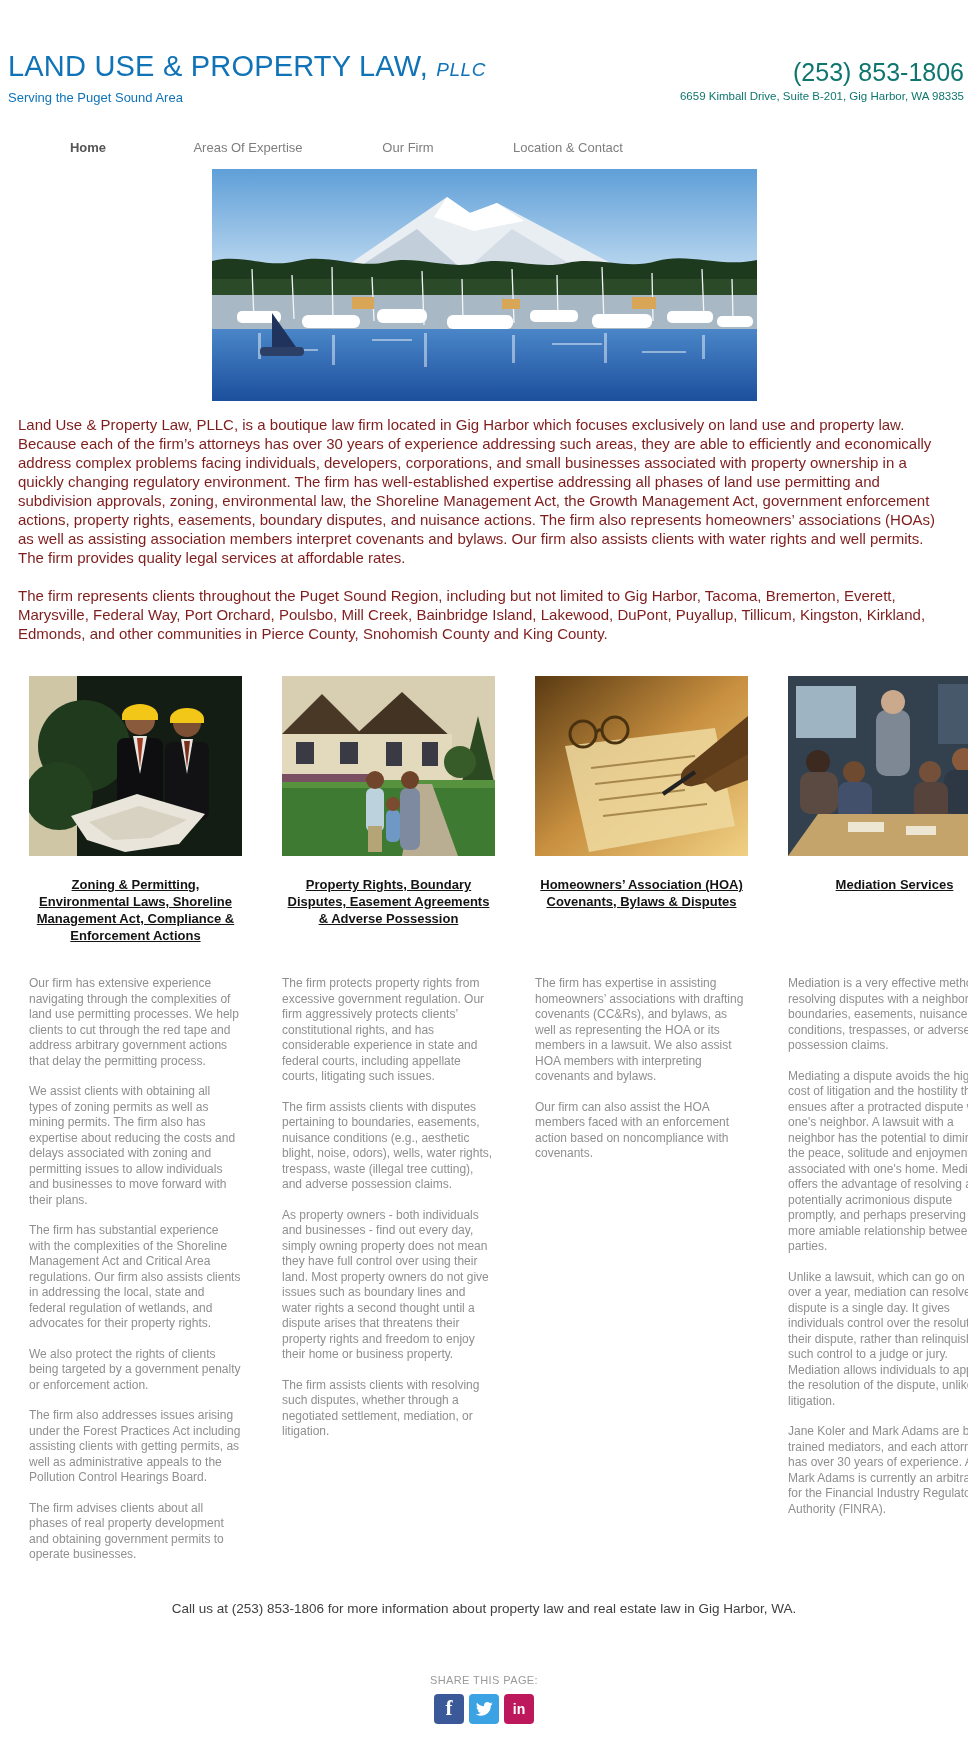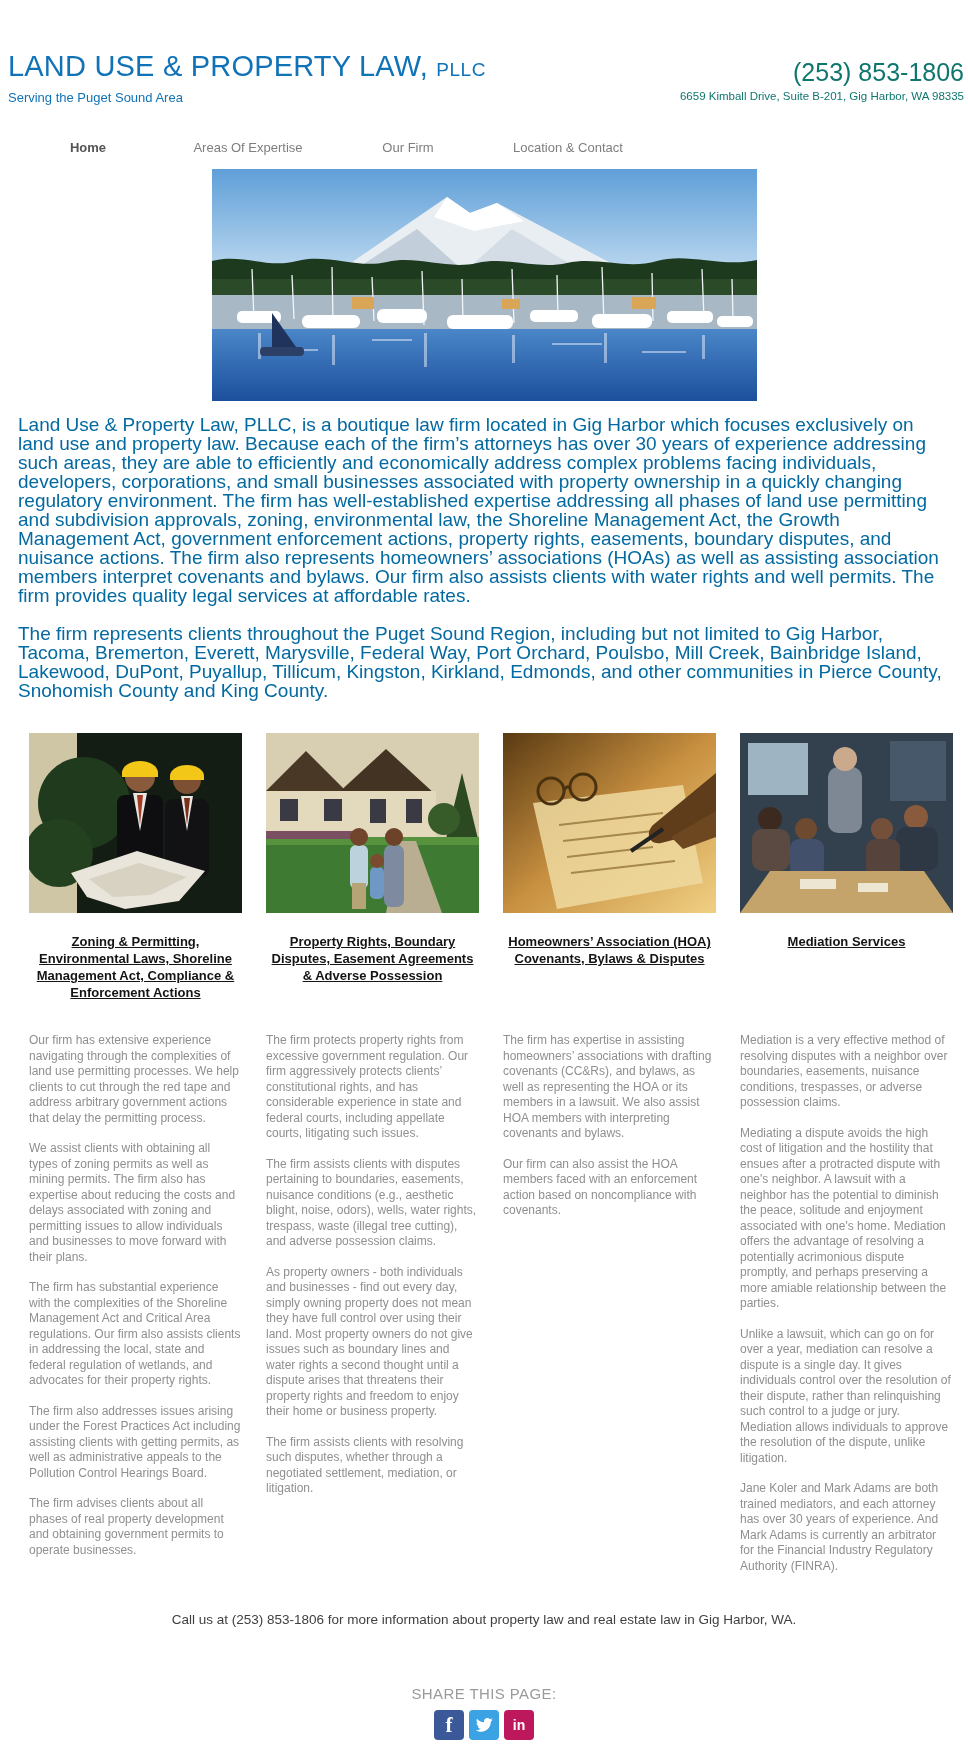--- a/index.html
+++ b/index.html
@@ -7,50 +7,50 @@
   body {
     width: 968px;
     min-height: 1764px;
     margin: 0 auto;
     font-family: "Liberation Sans", sans-serif;
     color: #8f8f8f;
   }
   
   .header { position: relative; padding: 50px 4px 0 8px; height: 132px; }
   .site-title { color: #1173b7; font-size: 29px; font-weight: 400; letter-spacing: .2px; }
-  .site-title .pllc { font-size: 19px; letter-spacing: .5px; }
+  .site-title .pllc { font-size: 19px; letter-spacing: .5px; font-style: italic; }
   .tagline { color: #1173b7; font-size: 13px; margin-top: 7px; }
   .contact { position: absolute; top: 58px; right: 4px; text-align: right; color: #0f766e; }
   .phone { font-size: 25px; }
   .address { font-size: 11.5px; margin-top: 3px; }
   
   .nav { display: flex; padding-left: 8px; margin-top: 4px; }
   .nav-item { width: 160px; text-align: center; font-size: 13px; color: #7e7e7e; cursor: pointer; padding: 4px 0; }
   .nav-item.active { color: #555; font-weight: bold; }
   
   .hero { width: 545px; height: 232px; margin: 10px auto 0; overflow: hidden; }
   .hero svg { display: block; width: 100%; height: 100%; }
   
-  .intro { padding: 14px 20px 0 18px; font-size: 19px; line-height: 19px; color: #0369a1; }
+  .intro { padding: 14px 20px 0 18px; font-size: 15px; line-height: 19px; color: #7f1d1d; }
   .intro p + p { margin-top: 19px; }
   
-  .columns { display: grid; grid-template-columns: repeat(4, 213px); column-gap: 24px; padding: 0 23px 0 29px; margin-top: 33px; }
+  .columns { display: grid; grid-template-columns: repeat(4, 213px); column-gap: 40px; padding: 0 23px 0 29px; margin-top: 33px; }
   .photo { width: 213px; height: 180px; overflow: hidden; }
   .photo svg { display: block; width: 100%; height: 100%; }
   .col-heading {
     display: block; margin-top: 20px; min-height: 85px;
     font-size: 13px; line-height: 17px; font-weight: bold;
     color: #141414; text-align: center; text-decoration: underline; cursor: pointer;
   }
   .col p { font-size: 12px; line-height: 15.5px; color: #8f8f8f; margin-top: 15px; }
   
   .cta { text-align: center; margin-top: 38px; font-size: 13.5px; color: #404040; padding: 0 20px; }
   
   .share { margin-top: 58px; text-align: center; }
-  .share-label { font-size: 15px; color: #9a9a9a; letter-spacing: .4px; }
+  .share-label { font-size: 11px; color: #9a9a9a; letter-spacing: .4px; }
   .share-icons { margin-top: 8px; display: flex; justify-content: center; gap: 5px; }
   .sicon {
     width: 30px; height: 30px; border-radius: 4px; color: #fff;
     display: flex; align-items: center; justify-content: center; cursor: pointer;
   }
   .sicon.fb { background: #3b5998; font-family: "Liberation Serif", serif; font-size: 21px; font-weight: bold; }
   .sicon.tw { background: #3ba2e3; }
   .sicon.li { background: #be185d; font-size: 14px; font-weight: bold; }
 </style>
 </head>
@@ -172,20 +172,21 @@
         <path d="M155 65 L158 92 L161 65 Z" fill="#7a2e1c"></path>
 
         <path d="M42 140 L108 118 L176 138 L150 168 L96 176 L58 164 Z" fill="#e9e5da"></path>
         <path d="M60 146 L110 130 L158 144 L122 162 L84 164 Z" fill="#d8d2c2"></path>
       </svg>
     </div>
     <h2 class="col-heading">Zoning &amp; Permitting, Environmental Laws, Shoreline Management Act, Compliance &amp; Enforcement Actions</h2>
     <p>Our firm has extensive experience navigating through the complexities of land use permitting processes.  We help clients to cut through the red tape and address arbitrary government actions that delay the permitting process.</p>
     <p>We assist clients with obtaining all types of zoning permits as well as mining permits.  The firm also has expertise about reducing the costs and delays associated with zoning and permitting issues to allow individuals and businesses to move forward with their plans.</p>
     <p>The firm has substantial experience with the complexities of the Shoreline Management Act and Critical Area regulations.  Our firm also assists clients in addressing the local, state and federal regulation of wetlands, and advocates for their property rights.</p>
+    <p>We also protect the rights of clients being targeted by a government penalty or enforcement action.</p>
     <p>The firm also addresses issues arising under the Forest Practices Act including assisting clients with getting permits, as well as administrative appeals to the Pollution Control Hearings Board.</p>
     <p>The firm advises clients about all phases of real property development and obtaining government permits to operate businesses.</p>
   </div>
 
   <div class="col">
     <div class="photo">
       <svg viewBox="0 0 213 180" preserveAspectRatio="none">
         <rect width="213" height="180" fill="#d8cfb2"></rect>
 
         <path d="M0 58 L40 18 L80 58 Z" fill="#4a3826"></path>

